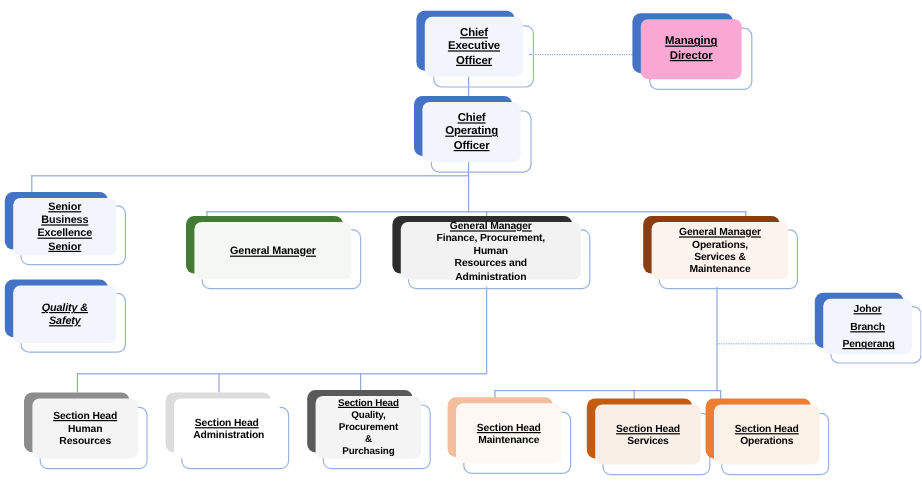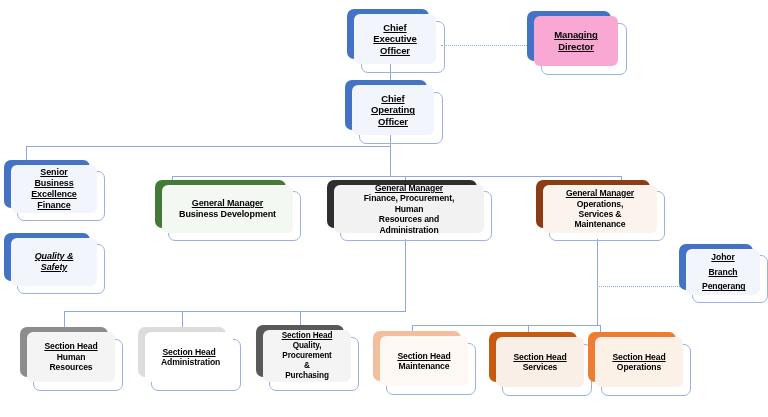--- a/index.html
+++ b/index.html
@@ -120,42 +120,41 @@
     </div>
   </div>
 
   <div class="node" style="left:4px;top:160px;width:100px;height:60px;">
     <div class="shadow" style="width:86px;height:48px;background:#4472C4;"></div>
     <div class="outline" style="left:13px;top:11px;width:86px;height:48px;"></div>
     <div class="card" style="left:7px;top:5px;width:86px;height:48px;background:#F2F5FB;">
       <div class="txt" style="font-size:9px;">
         <span class="t1">Senior Business</span>
         <span class="t1">Excellence</span>
-        <span class="t1">Finance</span>
+        <span class="t1">Senior</span>
       </div>
     </div>
   </div>
 
   <div class="node" style="left:4px;top:233px;width:100px;height:60px;">
     <div class="shadow" style="width:86px;height:48px;background:#4472C4;"></div>
     <div class="outline" style="left:13px;top:11px;width:86px;height:48px;"></div>
     <div class="card" style="left:7px;top:5px;width:86px;height:48px;background:#F2F5FB;font-style:italic;">
       <div class="txt" style="font-size:9px;">
         <span class="t1">Quality &amp; Safety</span>
       </div>
     </div>
   </div>
 
   <div class="node" style="left:155px;top:180px;width:145px;height:60px;">
     <div class="shadow" style="width:131px;height:48px;background:#437A36;"></div>
     <div class="outline" style="left:13px;top:11px;width:131px;height:48px;"></div>
     <div class="card" style="left:7px;top:5px;width:131px;height:48px;background:#F4F8F2;">
       <div class="txt" style="font-size:9px;">
         <span class="t1">General Manager</span>
-        <span class="t2">Business Development</span>
       </div>
     </div>
   </div>
 
   <div class="node" style="left:327px;top:180px;width:164px;height:60px;">
     <div class="shadow" style="width:150px;height:48px;background:#2E2E2E;"></div>
     <div class="outline" style="left:13px;top:11px;width:150px;height:48px;"></div>
     <div class="card" style="left:7px;top:5px;width:150px;height:48px;background:#F2F2F2;">
       <div class="txt" style="font-size:8.6px;">
         <span class="t1">General Manager</span>

